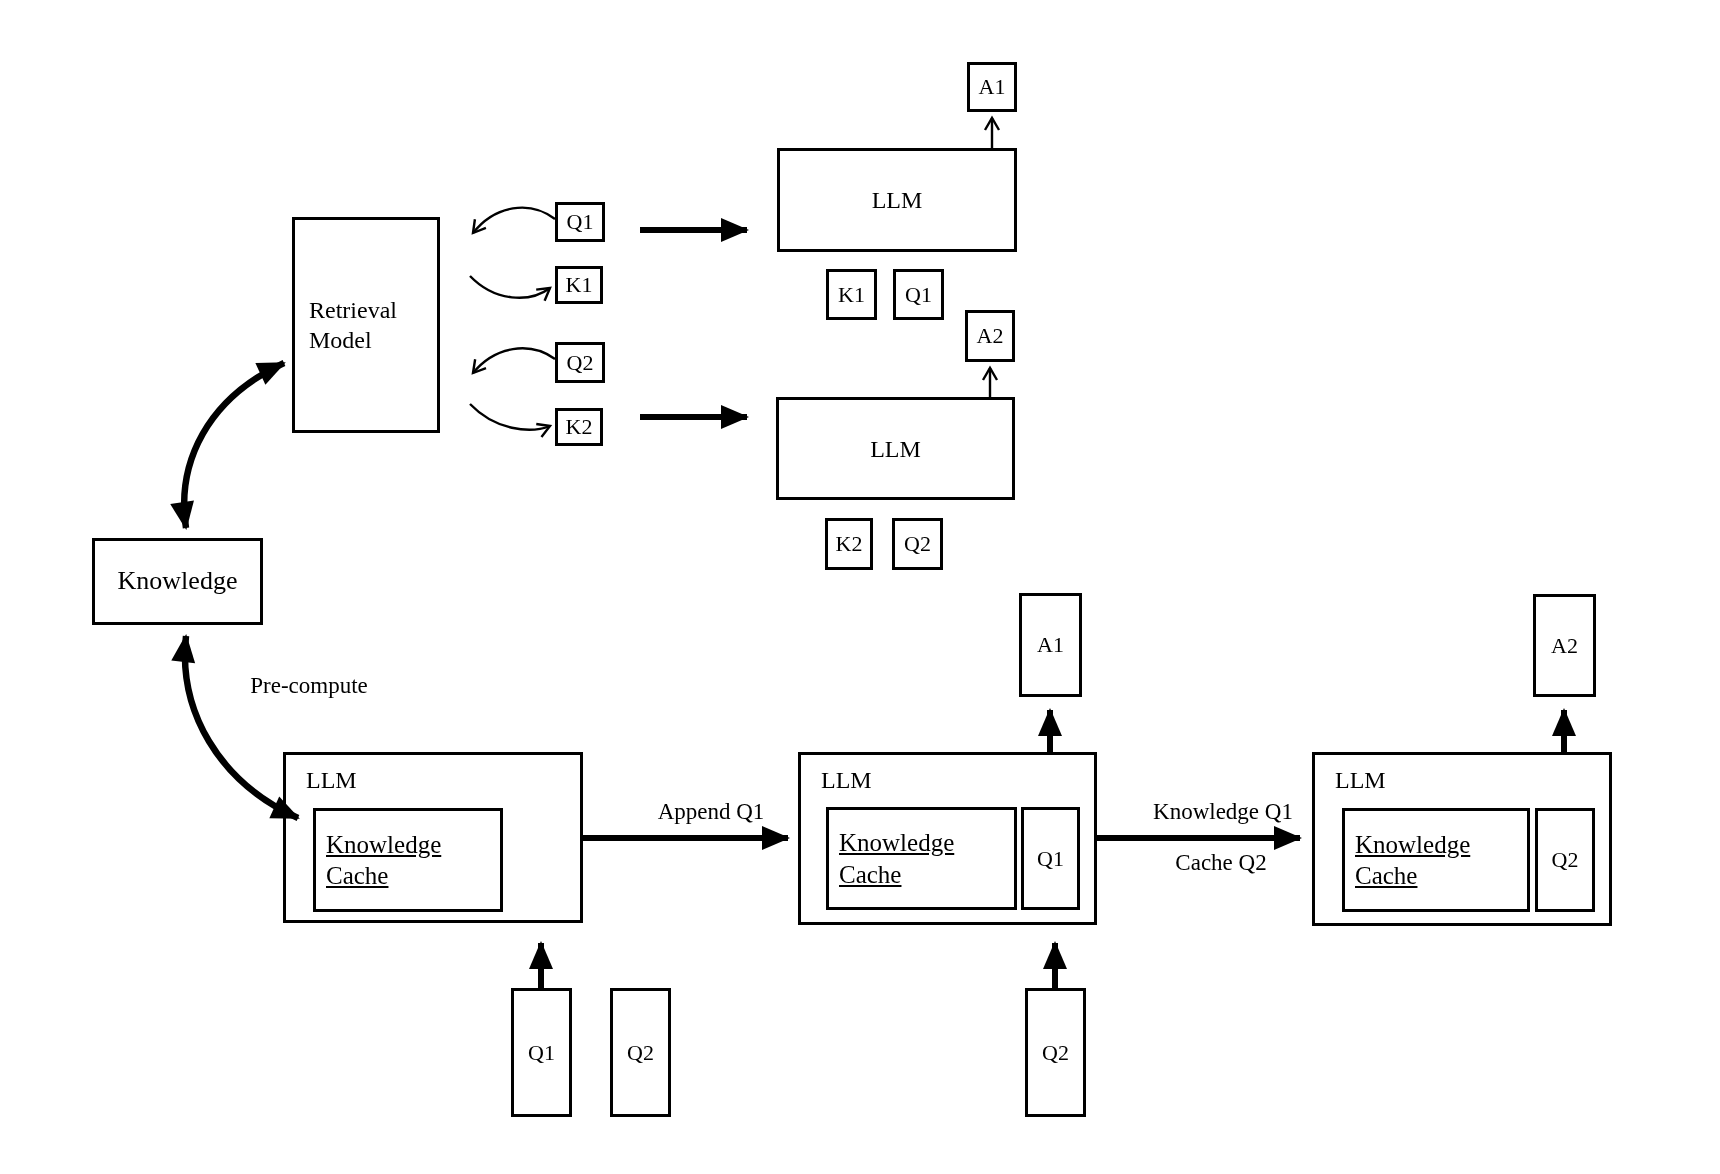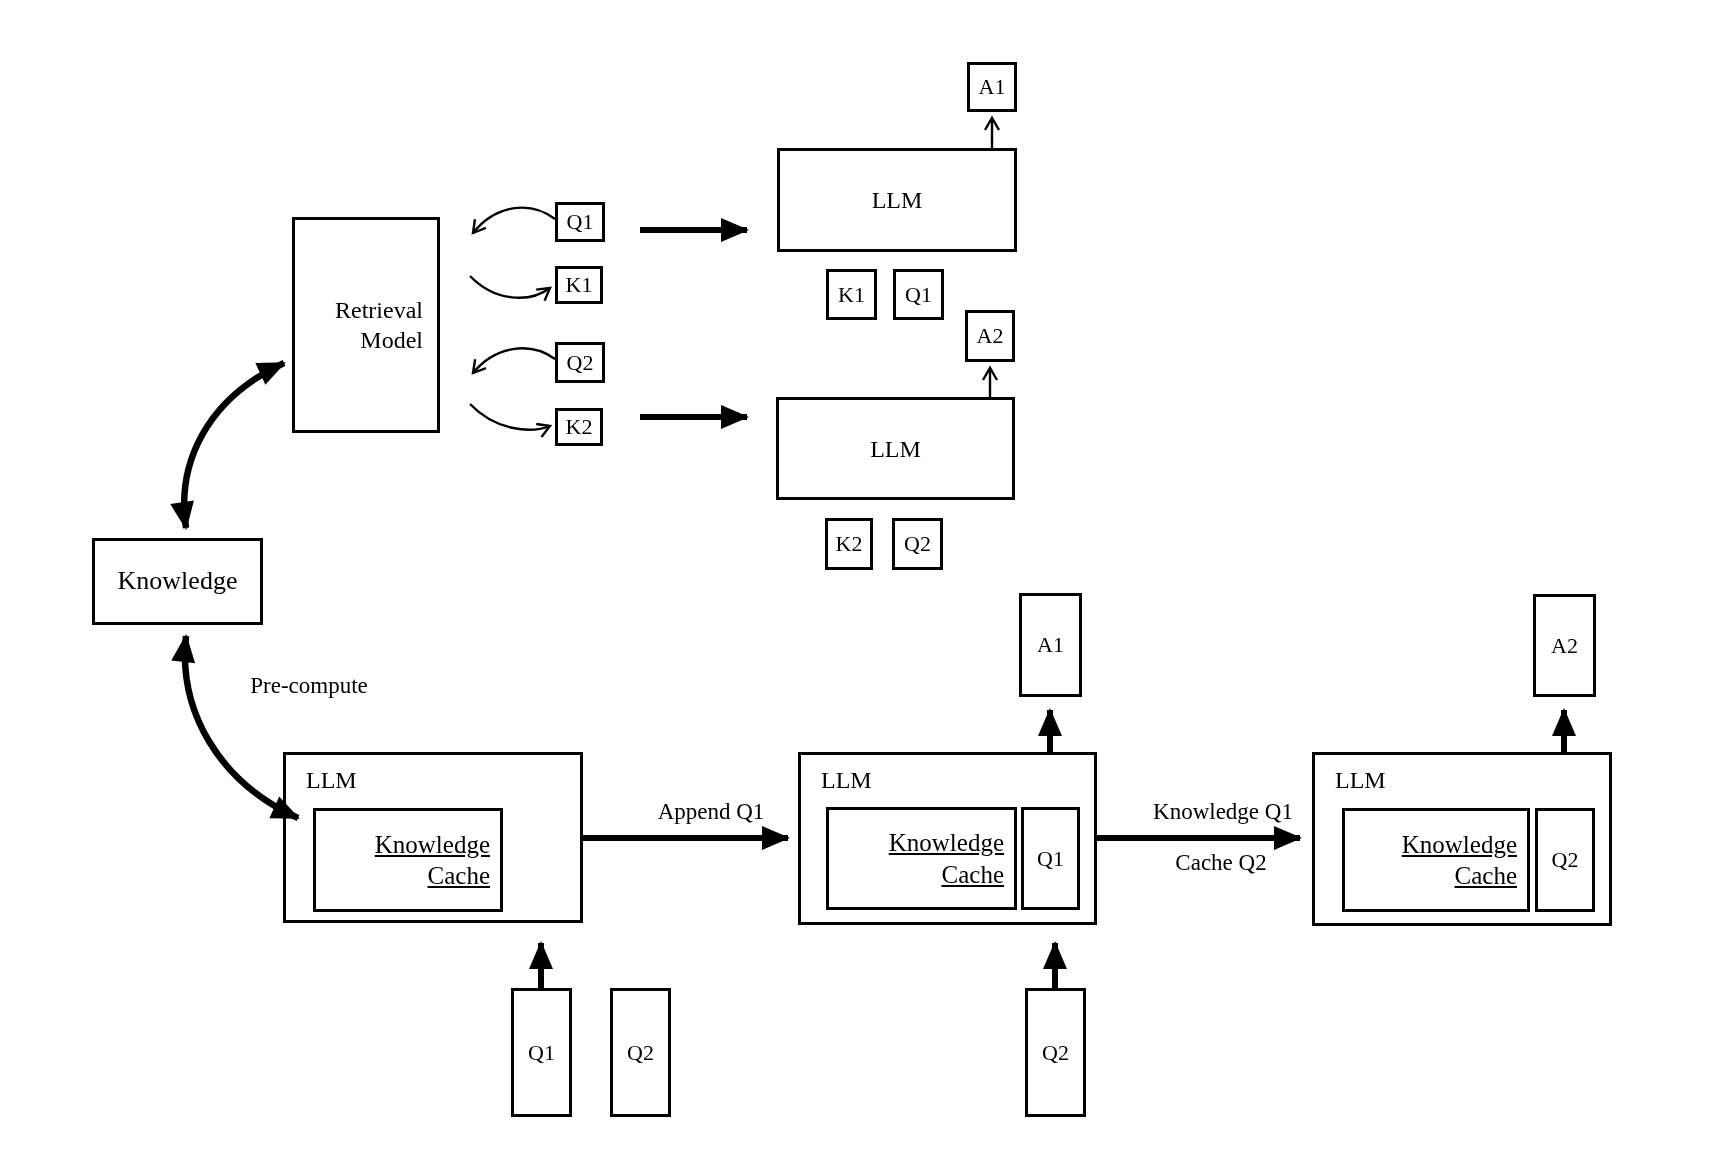--- a/index.html
+++ b/index.html
@@ -10,21 +10,21 @@
     font-family:"Liberation Serif","DejaVu Serif",serif;
     color:#000;
     overflow:hidden;
   }
   .box{
     position:absolute;
     box-sizing:border-box;
     border:3px solid #000;
     background:#ffffff;
     display:flex;align-items:center;justify-content:center;
-    text-align:right;
+    text-align:left;
     line-height:1.25;
   }
   .chip{font-size:22px;}
   .big-label{font-size:24px;}
   .llm-top{font-size:24px;}
   .llm-stage{ }
   .llm-tag{
     position:absolute;left:20px;top:10px;
     font-size:24px;
   }

